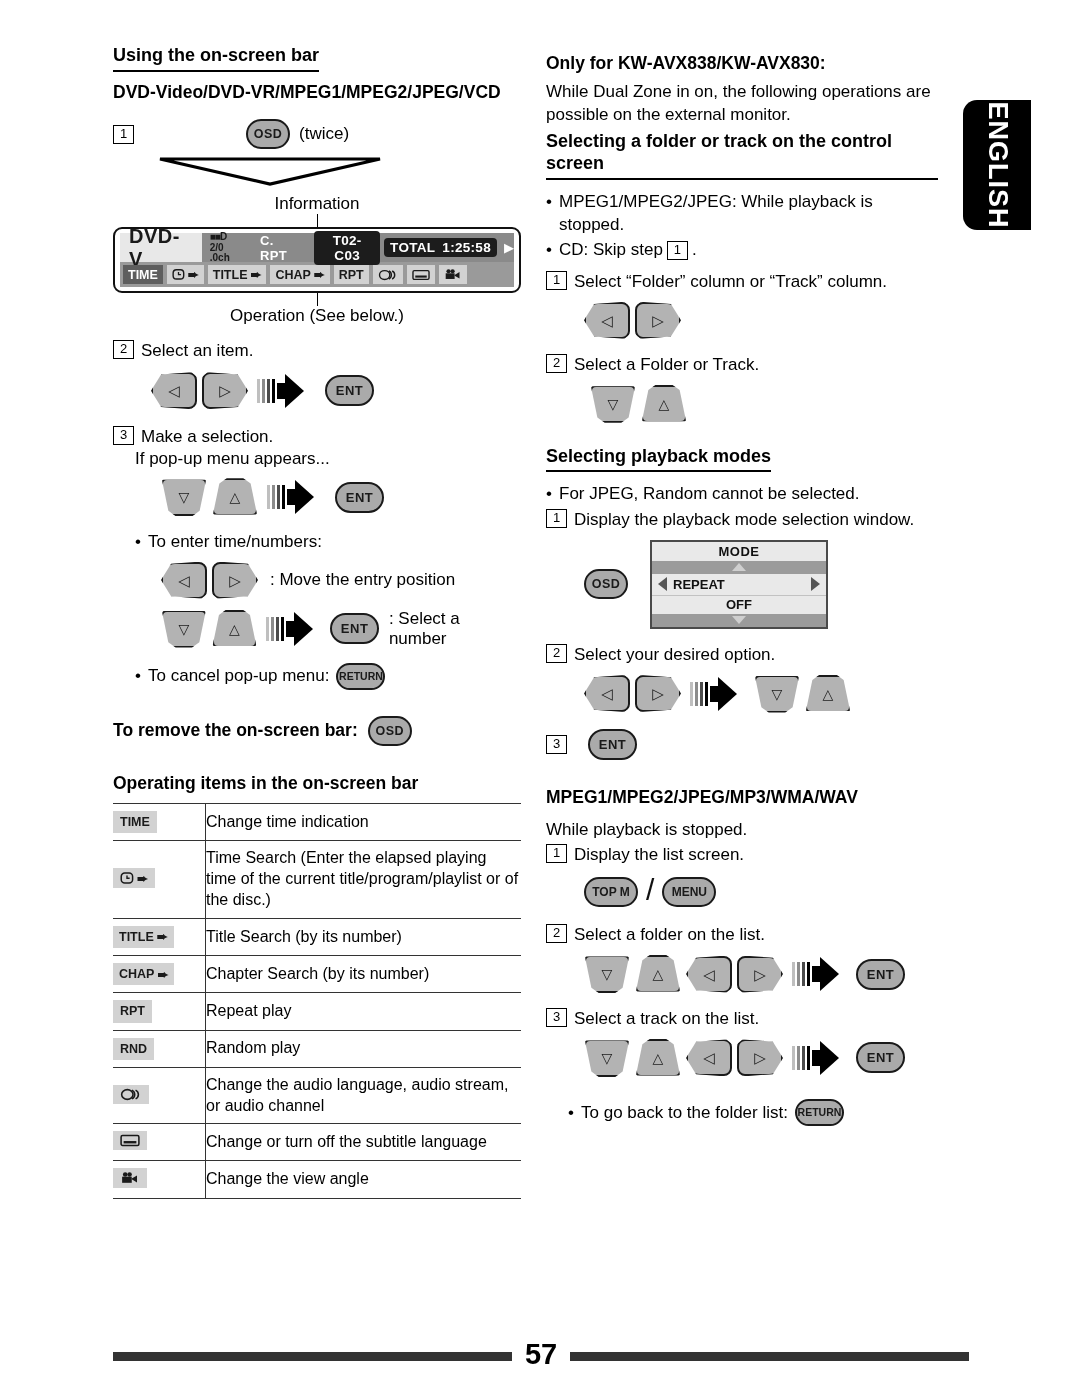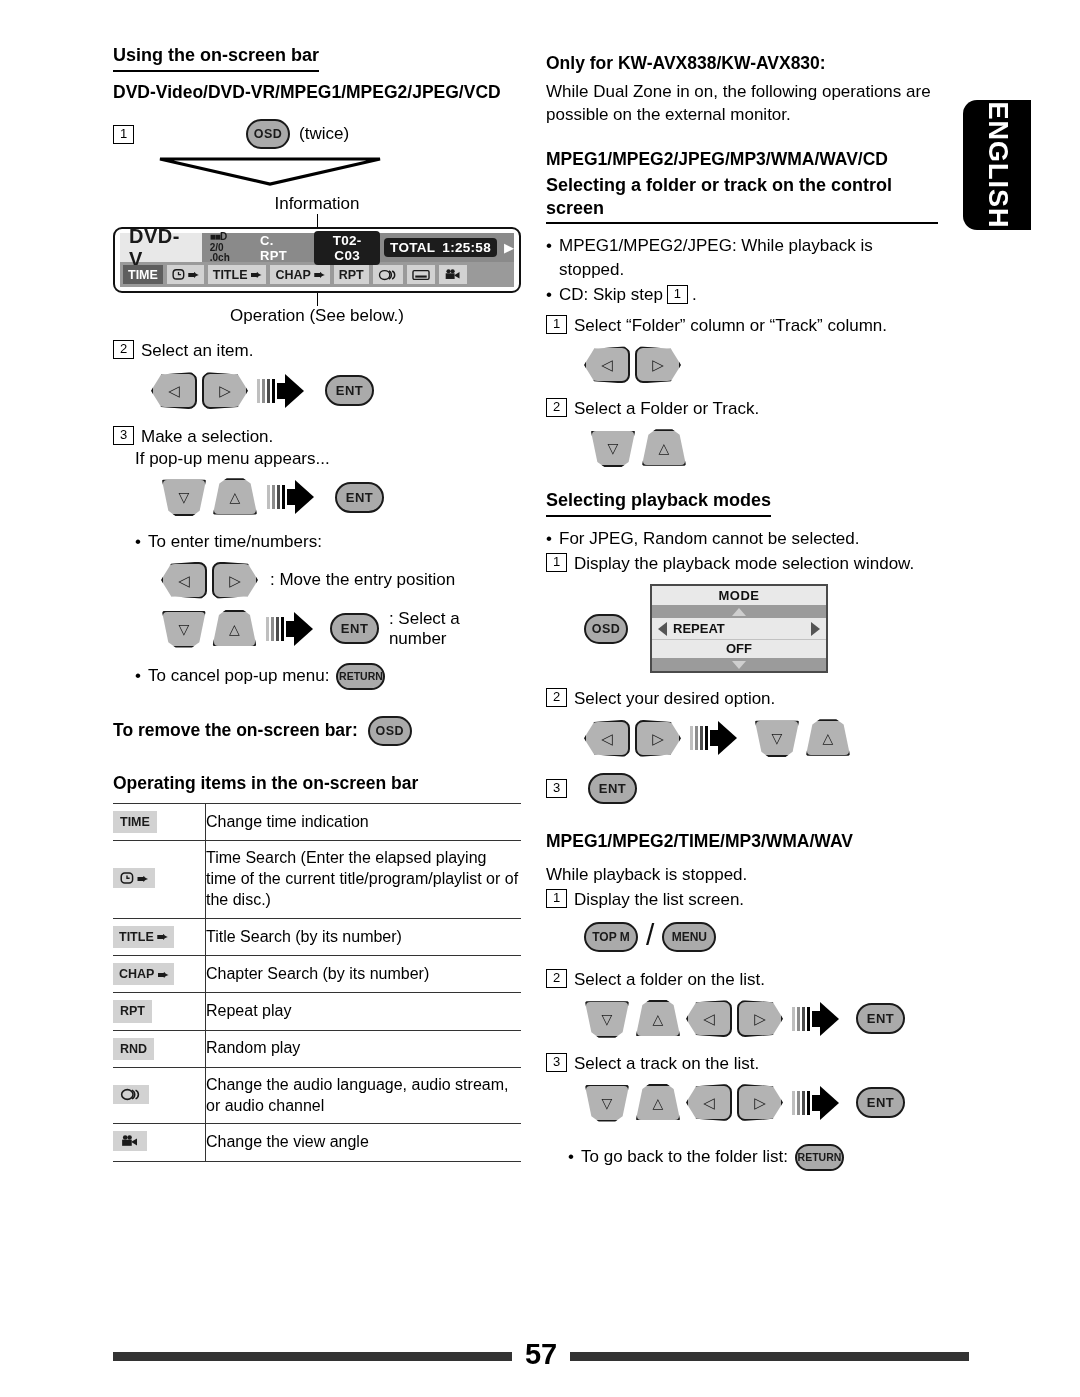--- a/index.html
+++ b/index.html
@@ -418,20 +418,31 @@
                 <path d="M13 2.2a5.3 5.3 0 0 1 0 9.6" fill="none" stroke="#1a1a1a" stroke-width="1.7"></path>
                 <path d="M17 2.2a5.3 5.3 0 0 1 0 9.6" fill="none" stroke="#1a1a1a" stroke-width="1.7"></path>
               </svg>
             </span>
           </td>
           <td class="ds">Change the audio language, audio stream, or audio channel</td>
         </tr>
         <tr>
           <td class="ic">
             <span class="badge">
+              <svg width="20" height="13" viewBox="0 0 22 14">
+                <rect x="1.2" y="1.6" width="19.6" height="10.8" rx="1.6" fill="none" stroke="#1a1a1a" stroke-width="1.7"></rect>
+                <rect x="4" y="7.6" width="14" height="2.6" fill="#1a1a1a"></rect>
+              </svg>
+            </span>
+          </td>
+          <td class="ds">Change or turn off the subtitle language</td>
+        </tr>
+        <tr>
+          <td class="ic">
+            <span class="badge">
               <svg width="20" height="14" viewBox="0 0 22 16">
                 <path d="M2 6.5h11v7H2z" fill="#1a1a1a"></path>
                 <path d="M13 8.5l6-3.5v8l-6-3.5z" fill="#1a1a1a"></path>
                 <circle cx="5.5" cy="4" r="2.6" fill="#1a1a1a"></circle>
                 <circle cx="10.5" cy="4" r="2.6" fill="#1a1a1a"></circle>
               </svg>
             </span>
           </td>
           <td class="ds">Change the view angle</td>
         </tr>
@@ -439,21 +450,20 @@
     </table>
   </div>
 
   <div class="col col-right">
 
     <div style="height:52px"></div>
 
     <h3 class="bold">Only for KW-AVX838/KW-AVX830:</h3>
     <p class="body" style="margin-top:5px">While Dual Zone in on, the following operations are possible on the external monitor.</p>
 
-    <h3 class="bold" style="margin-top:21px">MPEG1/MPEG2/JPEG/MP3/WMA/WAV/CD</h3>
     <div class="sec-wrap" style="margin-top:3px">
       <h1 class="sec">Selecting a folder or track on the control screen</h1>
     </div>
 
     <div class="bullet-row" style="margin-top:10px">
       <span class="dot">•</span>
       <span>MPEG1/MPEG2/JPEG: While playback is stopped.</span>
     </div>
     <div class="bullet-row" style="margin-top:2px;align-items:center">
       <span class="dot">•</span>
@@ -548,21 +558,21 @@
       <span class="key-ud key-up">
           <span class="gl">△</span>
         </span>
     </div>
 
     <div style="display:flex;align-items:center;margin-top:16px">
       <span class="step">3</span>
       <span class="oval ent" style="margin-left:14px">ENT</span>
     </div>
 
-    <h3 class="bold" style="margin-top:26px">MPEG1/MPEG2/TIME/MP3/WMA/WAV</h3>
+    <h3 class="bold" style="margin-top:26px">MPEG1/MPEG2/JPEG/MP3/WMA/WAV</h3>
 
     <p class="body" style="margin-top:10px">While playback is stopped.</p>
 
     <div class="step-row" style="margin-top:2px">
       <span class="step">1</span>
       <span class="txt">Display the list screen.</span>
     </div>
     <div class="btn-row" style="margin:8px 0 0 38px">
       <span class="oval topm">TOP M</span>
       <span class="slash">/</span>

